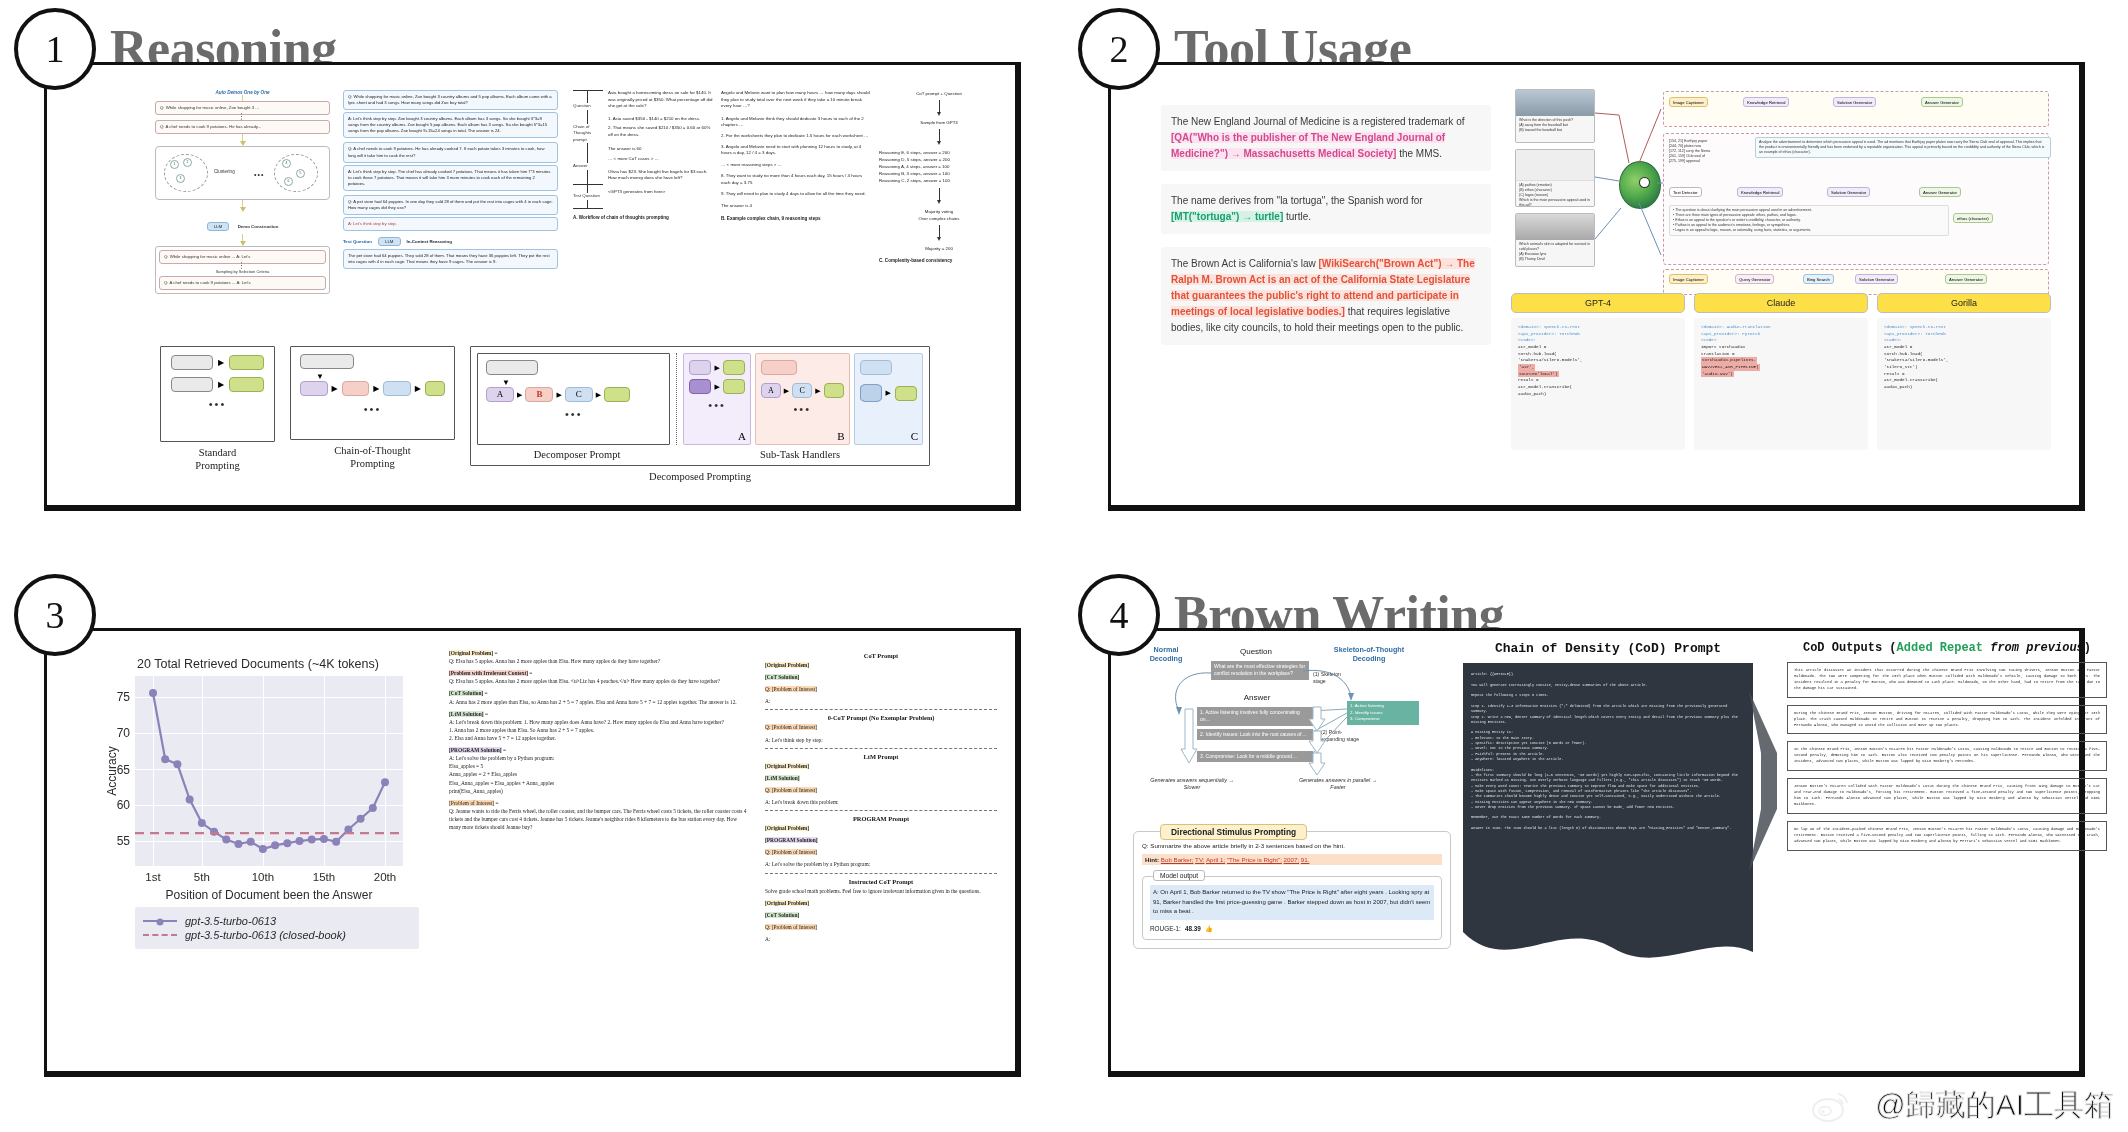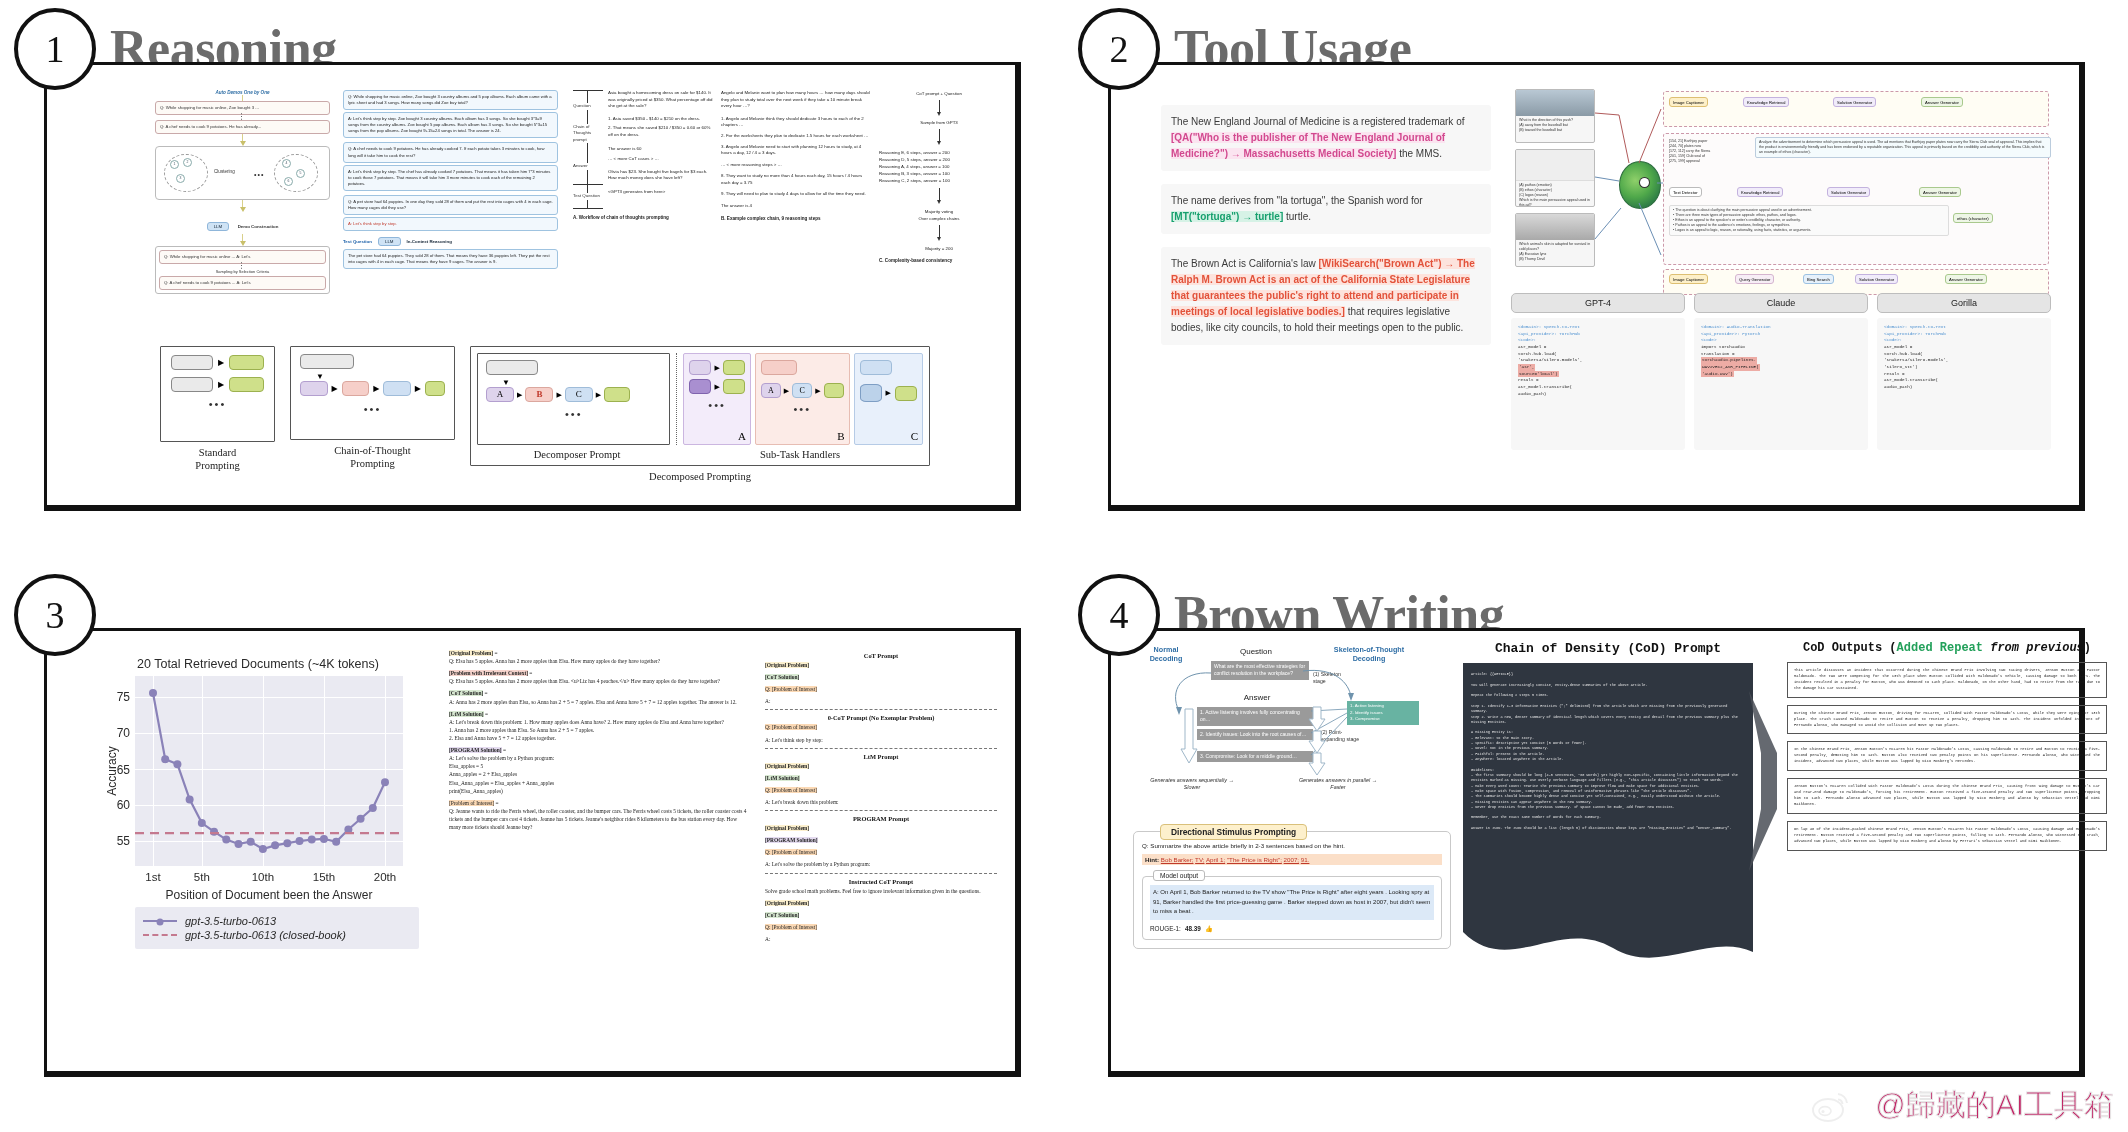--- a/index.html
+++ b/index.html
@@ -82,21 +82,21 @@
   .dashbox{position:absolute;border:.8px dashed #c9a;border-radius:3px;}
   .thumb{position:absolute;border:.8px solid #bbb;background:#f6f6f6;border-radius:2px;overflow:hidden;}
   .parrot{position:absolute;width:40px;height:46px;border-radius:50%;
     background:radial-gradient(circle at 38% 40%,#8fd06a 0%,#4fa84a 45%,#2e7d46 75%,#1e5c36 100%);
     border:1.5px solid #2b6b3c;}
   .parrot:after{content:"";position:absolute;left:50%;top:34%;width:9px;height:9px;border-radius:50%;
     background:#fff;box-shadow:0 0 0 1px #333;}
 
   .cmprow{position:absolute;left:400px;top:228px;width:540px;display:flex;gap:9px;}
   .cmpcol{flex:1;}
-  .cmphdr{background:#e5e5e5;border:1px solid #bdbdbd;border-radius:5px;text-align:center;
+  .cmphdr{background:#fde047;border:1px solid #bdbdbd;border-radius:5px;text-align:center;
     font-size:9px;color:#222;padding:4px 0;}
   .cmpbody{background:#f7f7f7;border-radius:3px;margin-top:5px;padding:6px 7px;height:120px;
     font-family:"Liberation Mono",monospace;font-size:4.3px;line-height:1.55;color:#222;}
   .k-bl{color:#4a8fd0;}
   .cmp-hl{background:#edaca5;display:inline-block;padding:0 1px;}
 
   
   .chartwrap{position:absolute;left:36px;top:26px;width:350px;height:300px;}
   .charttitle{text-align:center;font-size:12.5px;color:#2b2b2b;margin-bottom:5px;}
   .plot{position:relative;width:268px;height:190px;margin-left:52px;background:#eaeaf2;}
@@ -154,21 +154,21 @@
   .codout{position:absolute;left:676px;top:10px;width:320px;}
   .codoutttl{text-align:center;font-family:"Liberation Mono",monospace;font-weight:bold;font-size:12px;color:#111;margin-bottom:7px;}
   .codoutttl .g{color:#22a05a;}
   .codoutttl .i{font-style:italic;color:#111;}
   .outcard{border:1px solid #555;padding:5px 6px;margin-bottom:7px;font-family:"Liberation Mono",monospace;
     font-size:3.7px;line-height:1.6;color:#1c1c1c;text-align:justify;}
   .bigchev{position:absolute;left:636px;top:60px;width:40px;height:180px;}
 
   
   .wm{position:absolute;right:14px;bottom:6px;display:flex;align-items:center;gap:24px;
-    color:#be185d;font-size:30px;font-family:"Liberation Sans",sans-serif;
+    color:#000000;font-size:30px;font-family:"Liberation Sans",sans-serif;
     -webkit-text-stroke:1px #e6e6e6;opacity:.95;pointer-events:none;text-align:right;}
   .wm svg{display:block;}
 </style>
 </head>
 <body>
 
 <div class="board">
 
   <div class="quad q1">
     <div class="headrow">

